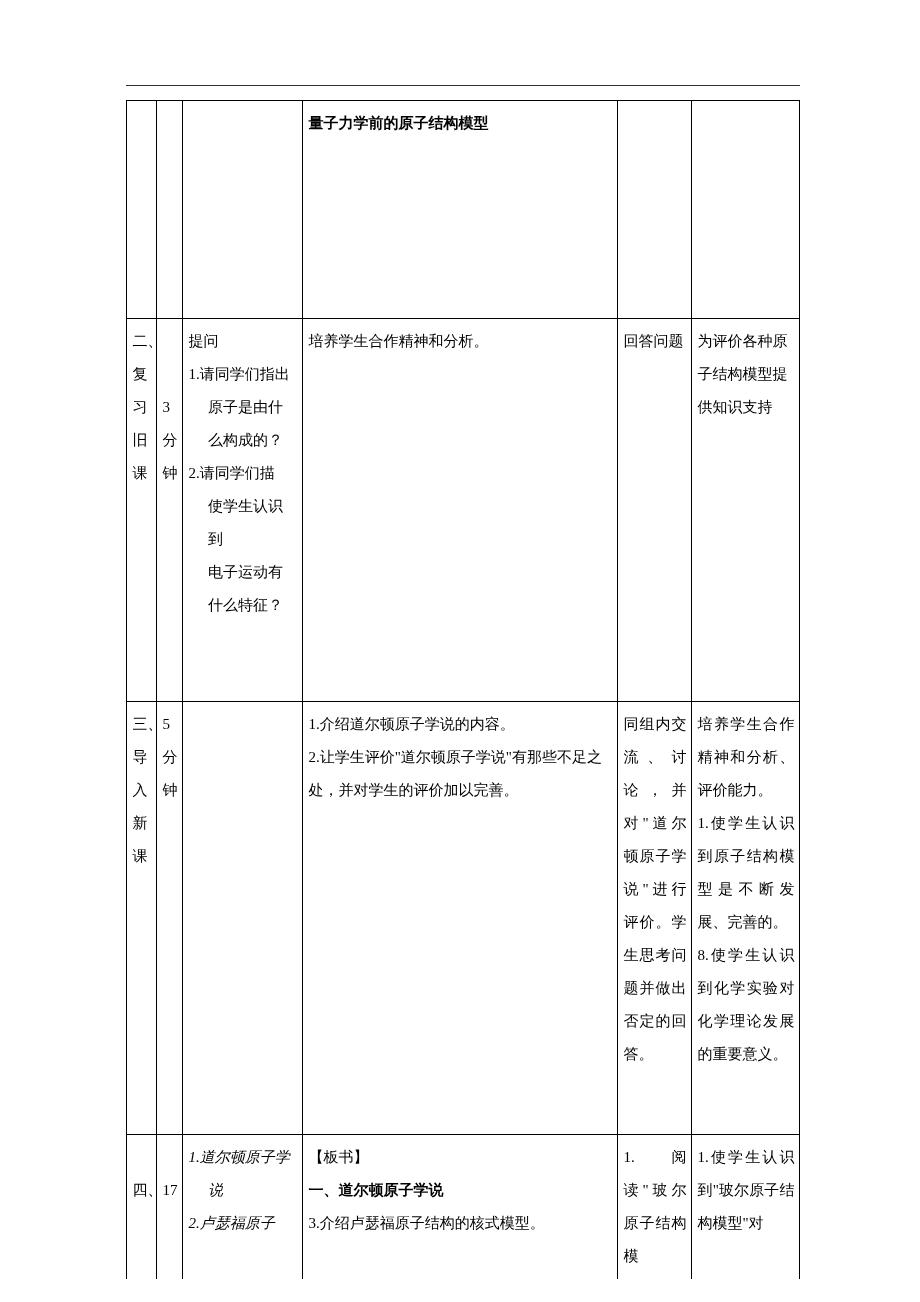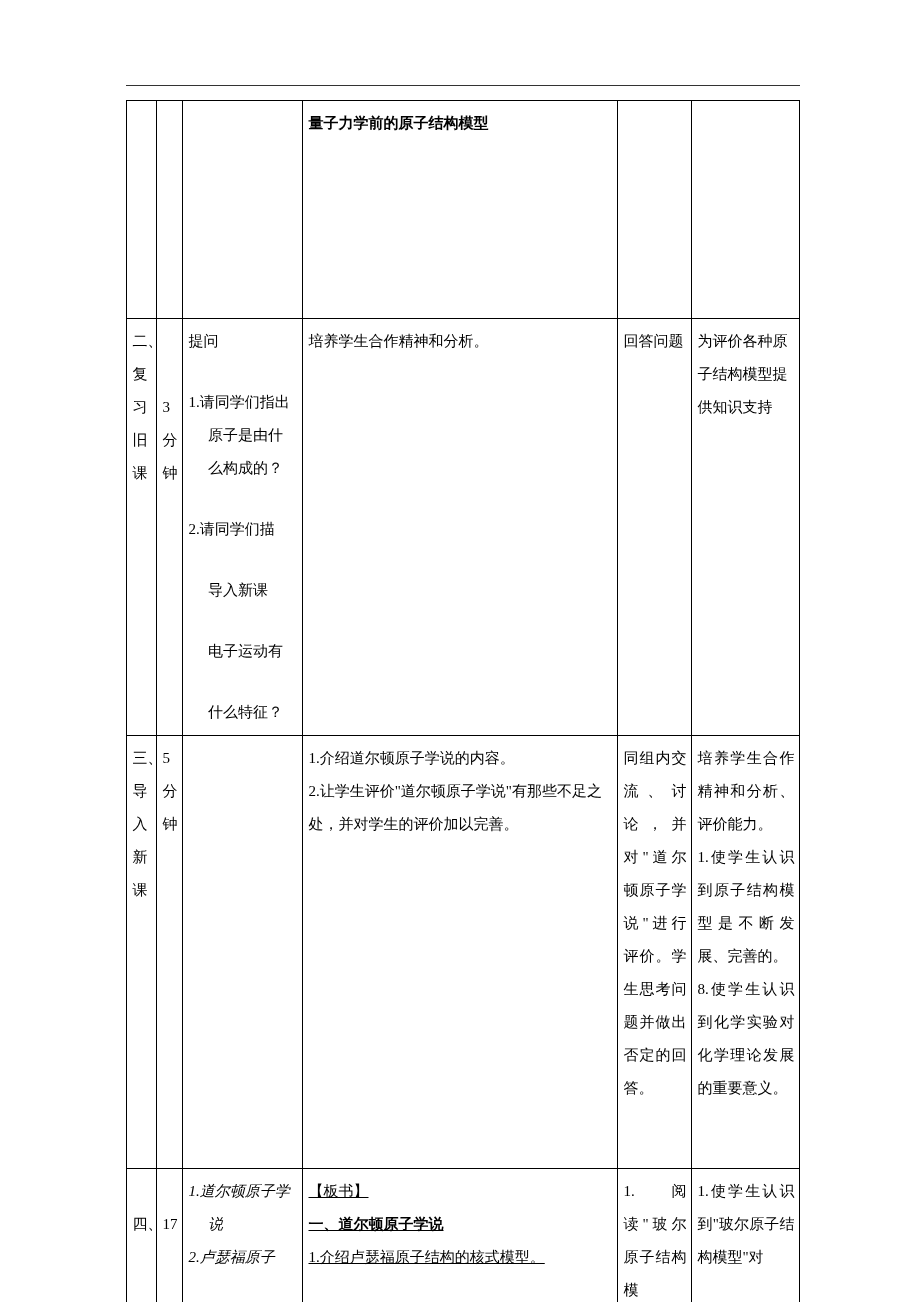--- a/index.html
+++ b/index.html
@@ -46,21 +46,20 @@
     padding-left: 1.3em;
     text-indent: -1.3em;
     display: block;
   }
   .indent-sub {
     padding-left: 1.3em;
     display: block;
   }
   .tight .hanging, .tight .indent-sub {
     line-height: 2.2;
-    margin-top: 28px;
   }
 </style>
 </head>
 <body>
 
 <div class="page">
   <hr class="hr-top">
   <table>
     <colgroup>
       <col class="col1">
@@ -88,21 +87,21 @@
         <span>二、复习旧课</span>
       </td>
       <td>
         <br><br>
         <span>3分钟</span>
       </td>
       <td class="tight">
         <span>提问</span><br>
         <span class="hanging">1.请同学们指出原子是由什么构成的？</span>
         <span class="hanging">2.请同学们描</span>
-        <span class="indent-sub">导入新课</span>
+        <span class="indent-sub">使学生认识到</span>
         <span class="indent-sub">电子运动有</span>
         <span class="indent-sub">什么特征？</span>
       </td>
       <td>
         <span>培养学生合作精神和分析。</span>
       </td>
       <td>
         <span>回答问题</span>
       </td>
       <td>
@@ -138,24 +137,24 @@
         <span>四、</span>
       </td>
       <td style="border-bottom:none;text-align:center;">
         <br>
         <span>17</span>
       </td>
       <td style="border-bottom:none;font-style:italic;">
         <span class="hanging">1.道尔顿原子学说</span>
         <span class="hanging">2.卢瑟福原子</span>
       </td>
-      <td style="border-bottom:none;text-decoration:underline;">
+      <td style="border-bottom:none;">
         <span>【板书】</span><br>
         <span class="bold">一、道尔顿原子学说</span><br>
-        <span>1.介绍卢瑟福原子结构的核式模型。</span>
+        <span>3.介绍卢瑟福原子结构的核式模型。</span>
       </td>
       <td style="border-bottom:none; text-align:justify;">
         <span>1.  阅 读"玻尔原子结构模</span>
       </td>
       <td style="border-bottom:none; text-align:justify;">
         <span>1.使学生认识到"玻尔原子结构模型"对</span>
       </td>
     </tr>
 
   </tbody>

